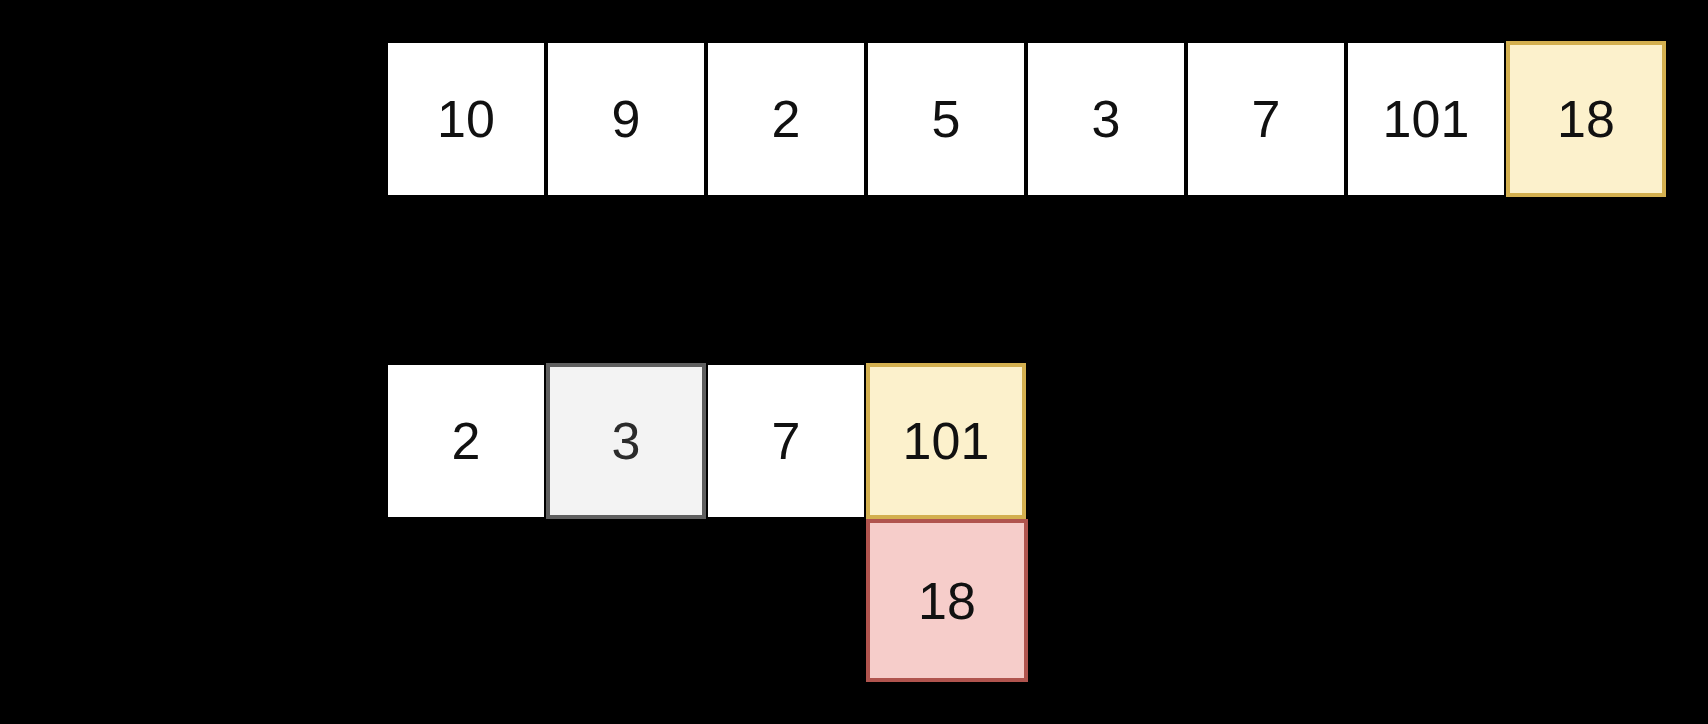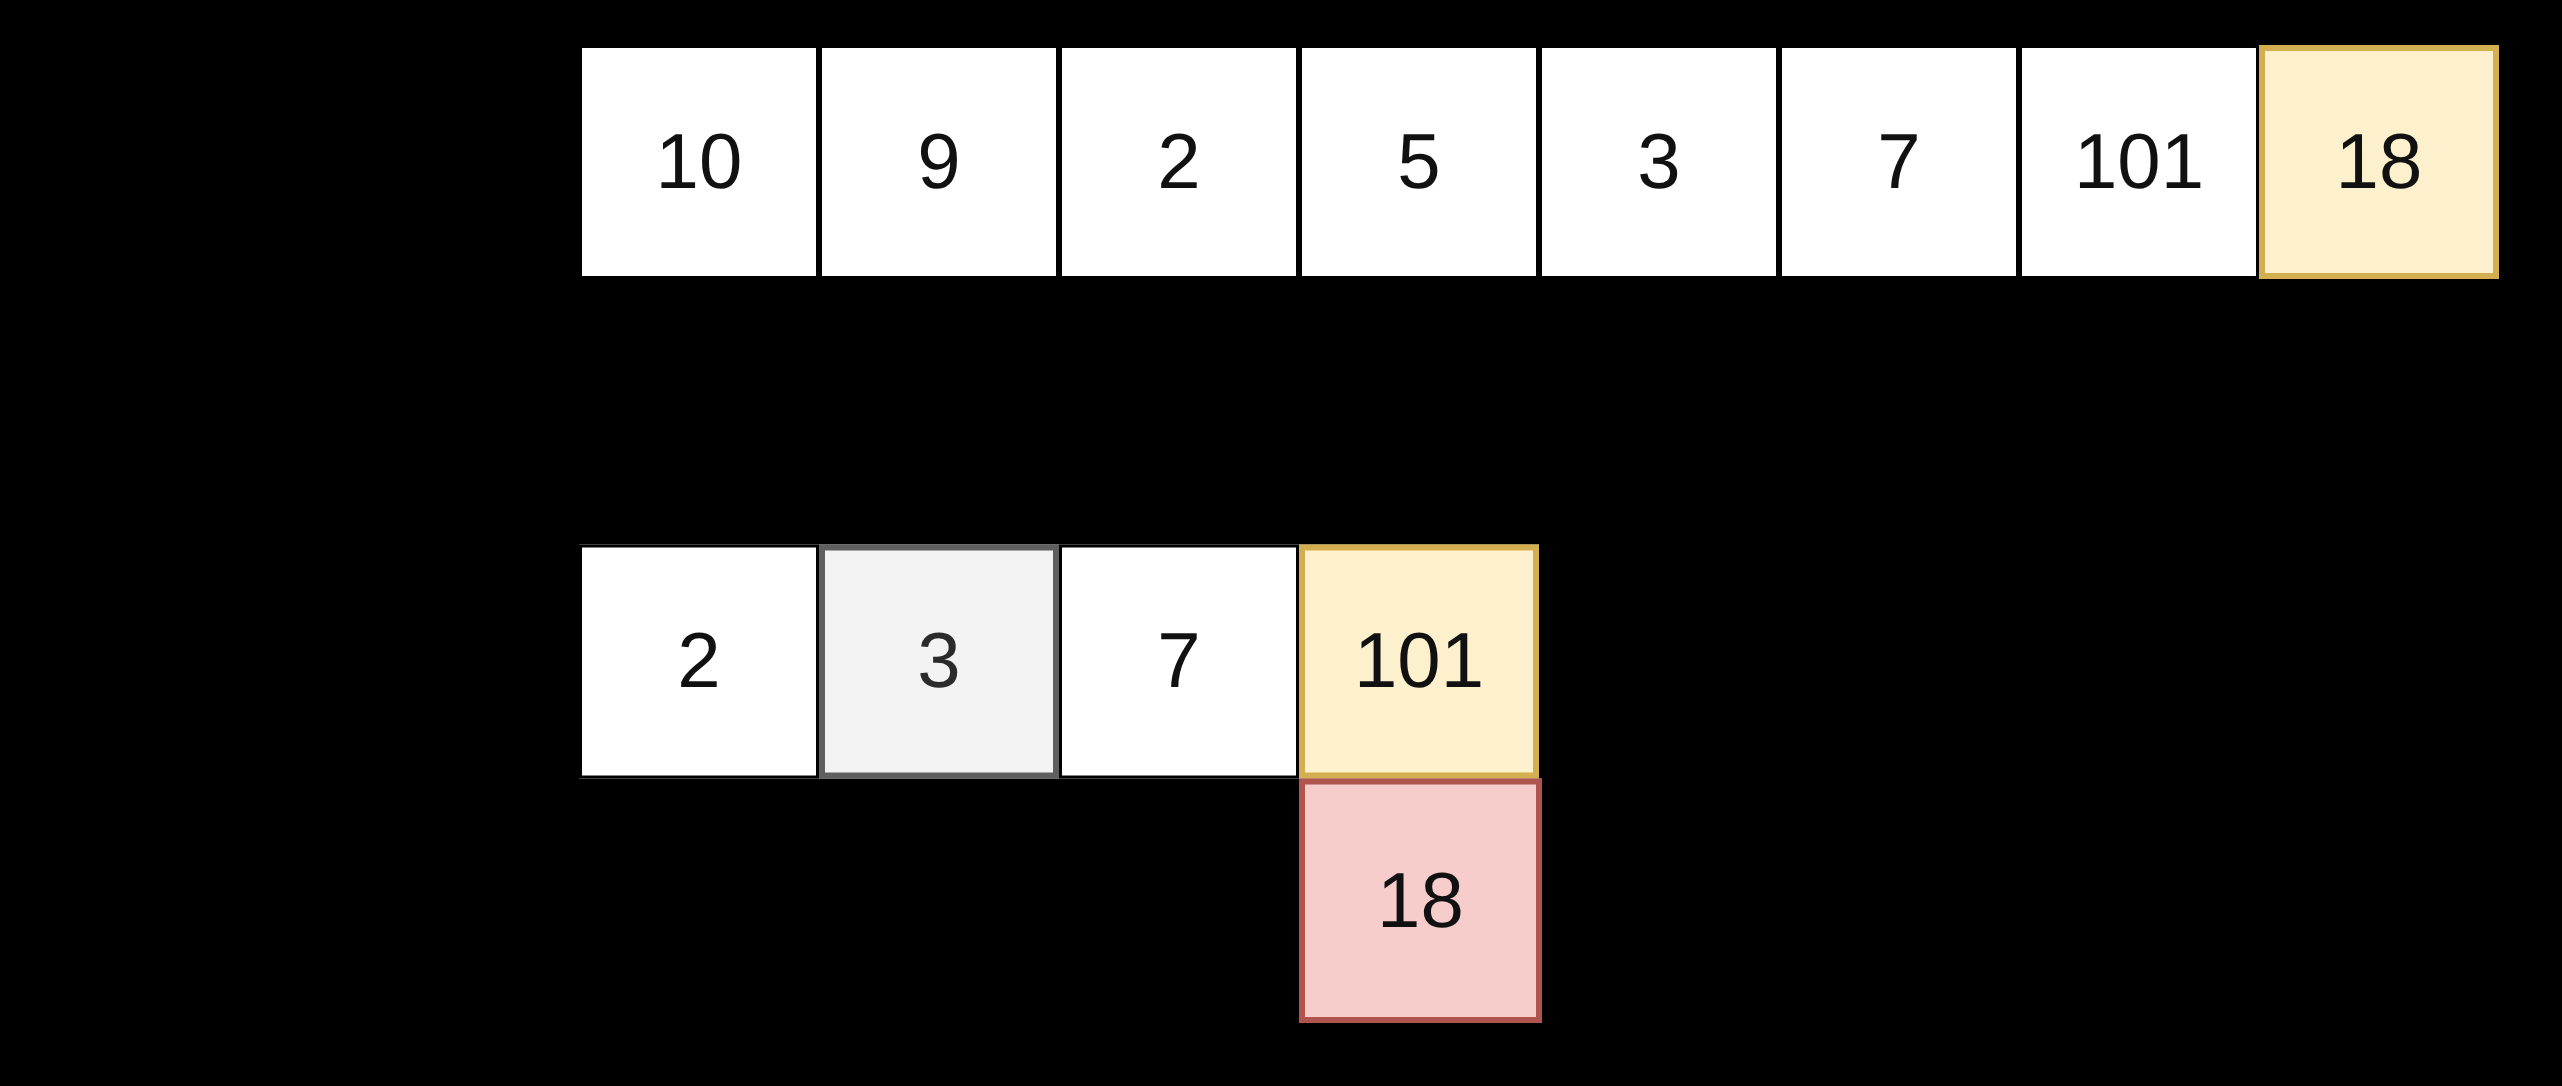--- a/index.html
+++ b/index.html
@@ -12,21 +12,21 @@
     width: 1708px;
     height: 724px;
     background: #000000;
     overflow: hidden;
     font-family: "Liberation Sans", "DejaVu Sans", sans-serif;
   }
   .row {
     position: absolute;
     display: flex;
   }
-  .row-top    { left: 386px; top: 30px; }
+  .row-top    { left: 386px; top: 41px; }
   .row-bottom { left: 386px; top: 363px; }
   .cell {
     box-sizing: border-box;
     width: 160px;
     height: 156px;
     display: flex;
     align-items: center;
     justify-content: center;
     font-size: 52px;
     line-height: 1;

